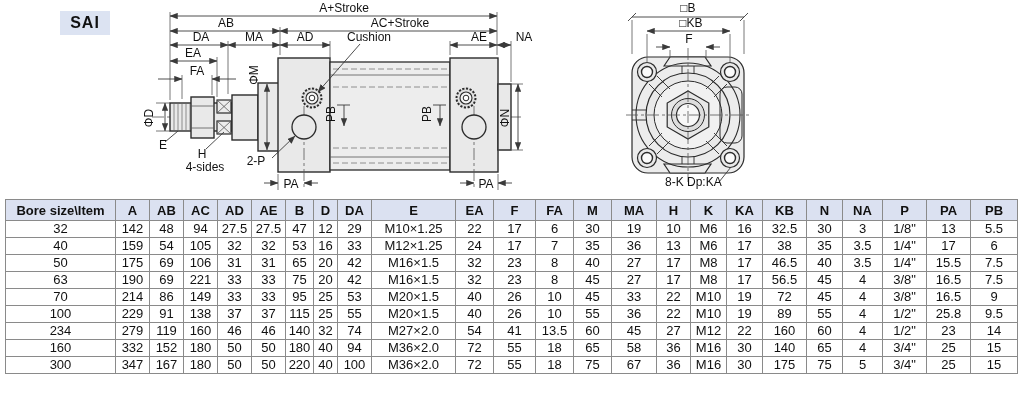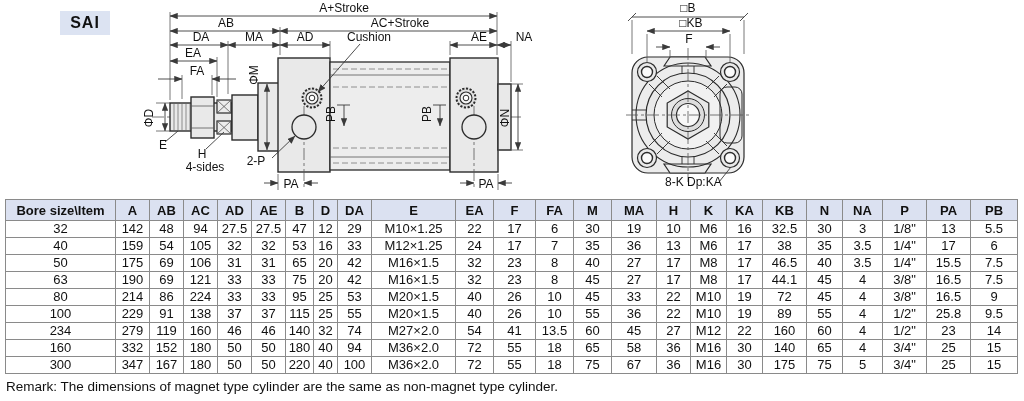--- a/index.html
+++ b/index.html
@@ -367,47 +367,47 @@
           <td>40</td>
           <td>3.5</td>
           <td>1/4"</td>
           <td>15.5</td>
           <td>7.5</td>
         </tr>
         <tr>
           <td>63</td>
           <td>190</td>
           <td>69</td>
-          <td>121</td>
+          <td>221</td>
           <td>33</td>
           <td>33</td>
           <td>75</td>
           <td>20</td>
           <td>42</td>
           <td>M16×1.5</td>
           <td>32</td>
           <td>23</td>
           <td>8</td>
           <td>45</td>
           <td>27</td>
           <td>17</td>
           <td>M8</td>
           <td>17</td>
-          <td>44.1</td>
+          <td>56.5</td>
           <td>45</td>
           <td>4</td>
           <td>3/8"</td>
           <td>16.5</td>
           <td>7.5</td>
         </tr>
         <tr>
-          <td>80</td>
+          <td>70</td>
           <td>214</td>
           <td>86</td>
-          <td>224</td>
+          <td>149</td>
           <td>33</td>
           <td>33</td>
           <td>95</td>
           <td>25</td>
           <td>53</td>
           <td>M20×1.5</td>
           <td>40</td>
           <td>26</td>
           <td>10</td>
           <td>45</td>
@@ -522,15 +522,14 @@
           <td>175</td>
           <td>75</td>
           <td>5</td>
           <td>3/4"</td>
           <td>25</td>
           <td>15</td>
         </tr>
       </tbody>
     </table>
 
-  <div id="remark">Remark: The dimensions of magnet type cylinder are the same as non-magnet type cylinder.</div>
 
 </div>
 
 </body></html>

